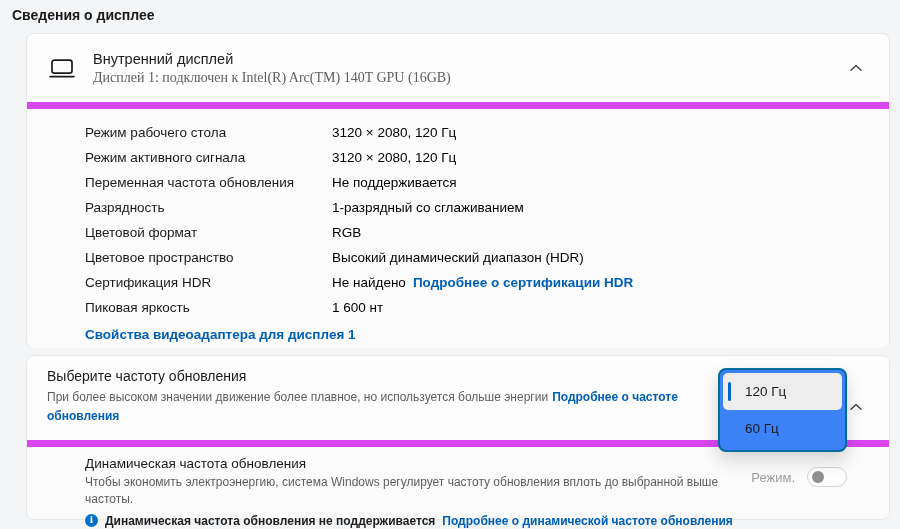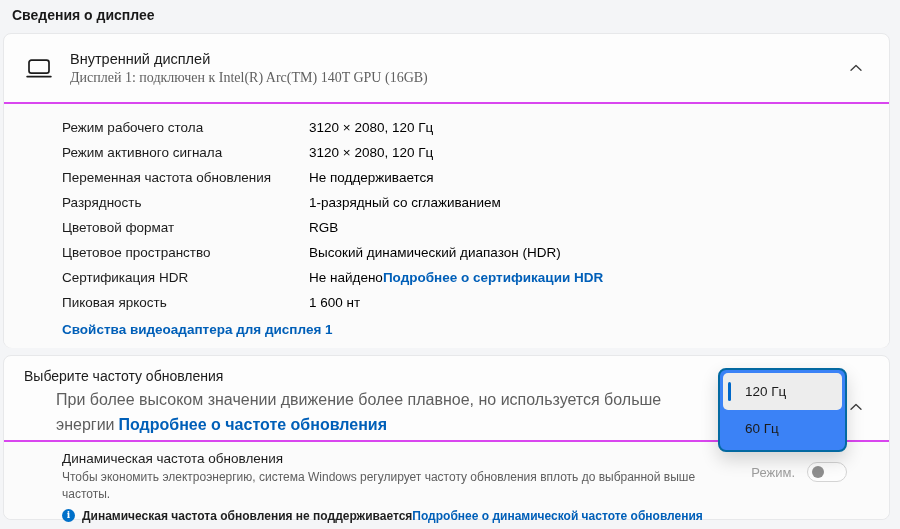--- a/index.html
+++ b/index.html
@@ -9,21 +9,21 @@
     background:#f4f5f7;
     color:#1b1b1b;
     position:relative;
     overflow:hidden;
   }
   .page-title {
     position:absolute; left:12px; top:7px;
     font-size:14px; font-weight:700; color:#191919;
   }
   .card {
-    position:absolute; left:3px; right:10px;
+    position:absolute; left:26px; right:10px;
     background:#fdfdfd;
     border:1px solid #e7e8ea;
     border-radius:8px;
   }
   #display-card { top:33px; height:315px; }
   #refresh-card { top:355px; height:165px; }
 
   .card-header {
     display:flex; align-items:center;
     height:68px; padding:0 22px;
@@ -31,39 +31,39 @@
   }
   .hdr-icon { width:30px; margin-right:14px; flex:0 0 auto; display:flex; align-items:center; }
   .hdr-text .t1 { font-size:14.5px; color:#1b1b1b; }
   .hdr-text .t2 { font-size:14px; color:#606060; margin-top:3px;font-family:Liberation Serif, serif; }
   .chev-btn {
     position:absolute; right:20px; top:50%; transform:translateY(-50%);
     width:26px; height:26px; display:flex; align-items:center; justify-content:center;
     background:none; border:none; cursor:pointer;
   }
   .expand-body {
-    border-top:2px solid #d946ef;
+    border-top:7px solid #d946ef;
     background:#fbfbfb;
     border-radius:0 0 8px 8px;
   }
   #display-card .expand-body { padding:11px 20px 10px 58px; height:246px; }
   .detail-row { display:flex; align-items:center; height:25px; font-size:13.5px; }
   .detail-label { width:247px; color:#1b1b1b; flex:0 0 auto; }
   .detail-value { color:#000000; }
-  .inline-link { color:#005FB8; font-weight:700; cursor:pointer; text-decoration:none; }
+  .inline-link { color:#005FB8; font-weight:700; margin-left:7px; cursor:pointer; text-decoration:none; }
   .adapter-link {
     display:inline-block; margin-top:7px;
     font-size:13.5px; font-weight:700; color:#005FB8; cursor:pointer; text-decoration:none;
   }
 
   .card2-header { position:relative; height:84px; padding:12px 20px 0 20px; }
   .card2-title { font-size:14px; color:#1b1b1b; }
   .card2-desc {
     margin-top:4px; width:700px;
-    font-size:16px; line-height:1.55; color:#5e5e5e;margin-left:32px;
+    font-size:12px; line-height:1.55; color:#5e5e5e;
   }
   .card2-desc .inline-link { margin-left:4px; }
   #refresh-card .chev-btn { top:38px; transform:none; }
 
   .dynamic-section { position:relative; height:79px; padding:9px 20px 0 58px; }
   .dyn-title { font-size:13.5px; color:#1b1b1b; }
   .dyn-desc { margin-top:3px; width:676px; font-size:12px; line-height:1.45; color:#5e5e5e; }
   .info-row { display:flex; align-items:center; margin-top:5px; font-size:12px; }
   .info-icon {
     width:13px; height:13px; border-radius:50%;

